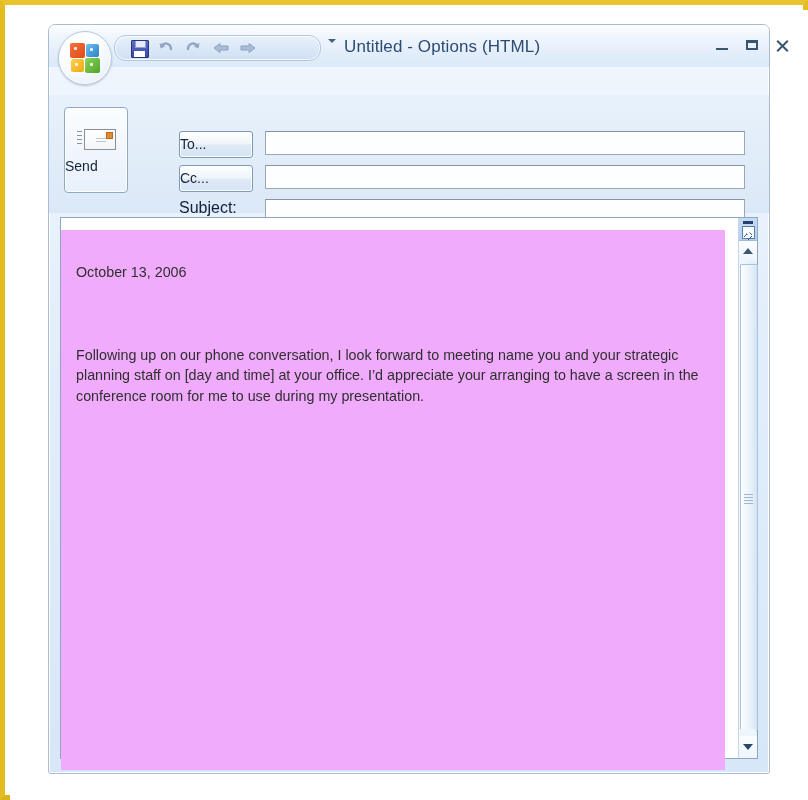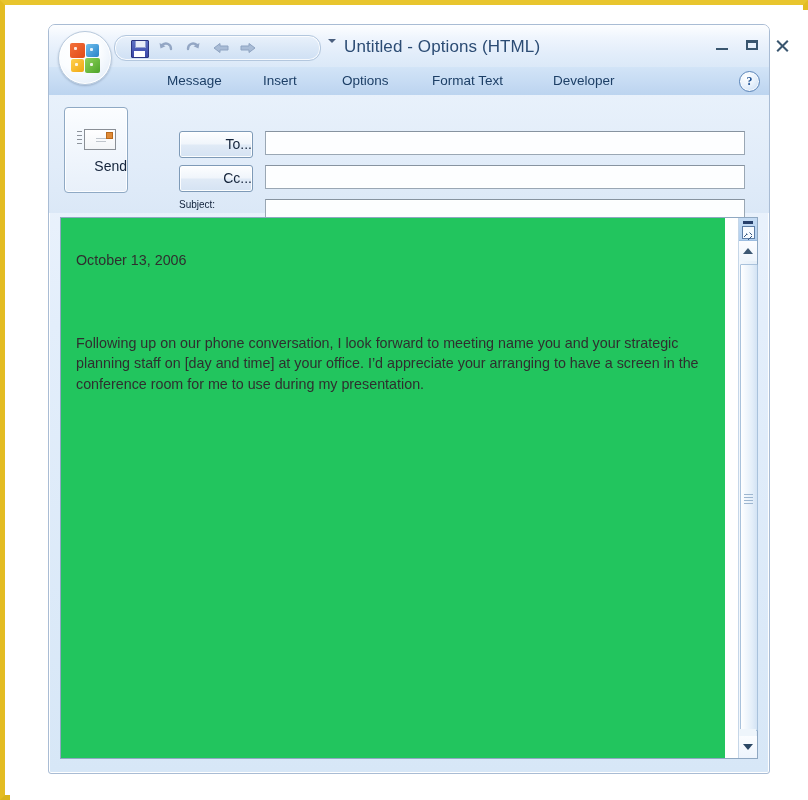--- a/index.html
+++ b/index.html
@@ -219,43 +219,43 @@
   .env-body {
     position:absolute; left:7px; top:3px; width:30px; height:19px;
     background: linear-gradient(180deg,#ffffff,#f3f5f8);
     border: 1px solid #8a8f96;
   }
   .env-line { position:absolute; left:11px; background:#bfc5cc; height:1px; }
   .env-stamp { position:absolute; right:2px; top:2px; width:5px; height:5px; background:#e08a36; border:1px solid #b96a1d;}
   .env-tick { position:absolute; left:0px; width:5px; height:1px; background:#8d939b; }
   #send-label {
     position:absolute; left:0; top:50px; width:62px;
-    text-align:right; font-size:14px; color:#13233a;
+    text-align:left; font-size:14px; color:#13233a;
   }
 
   .addr-btn {
     position: absolute;
     left: 130px;
     width: 72px; height: 25px;
     border: 1px solid #7e9ab7;
     border-radius: 3px;
     background: linear-gradient(180deg,#fdfeff 0%, #f0f5fb 48%, #e0eaf6 52%, #d5e3f3 100%);
     box-shadow: 0 0 0 1px rgba(255,255,255,.9) inset;
     font-size: 14px;
     color: #14243b;
-    text-align: right;
+    text-align: left;
     line-height: 24px;
   }
   #btn-to { top: 36px; }
   #btn-cc { top: 70px; }
 
   #subject-label {
     position: absolute;
     left: 130px; top: 104px;
-    font-size: 10px;
+    font-size: 16px;
     color: #10213a;
   }
 
   .addr-input {
     position: absolute;
     left: 216px;
     width: 480px; height: 24px;
     box-sizing: border-box;
     border: 1px solid #9aa7b4;
     border-top-color: #8793a0;
@@ -275,26 +275,26 @@
   #body-outer {
     position: absolute;
     left: 11px; top: 192px;
     width: 698px; height: 542px;
     box-sizing: border-box;
     border: 1px solid #8fa8c2;
     background: #ffffff;
   }
   #body-text {
     position: absolute;
-    left: 0; top: 0;
+    left: 0; top: 12px;
     width: 664px; height: 540px;
     box-sizing: border-box;
     padding: 32px 24px 10px 15px;
     overflow: hidden;
-    background: #22c55e;
+    background: #f0abfc;
   }
   .para {
     font-size: 14.3px;
     line-height: 20.5px;
     color: #2f2f2f;
     margin: 0 0 0 0;
     font-family: "Liberation Sans", sans-serif;
     white-space: pre-wrap;
   }
   .gap-lg { height: 42px; }
@@ -435,28 +435,20 @@
         <span class="glyph-min"></span>
       </div>
       <div class="win-btn" id="btn-maximize">
         <span class="glyph-max"></span>
       </div>
       <div class="win-btn" id="btn-close">
         <span class="glyph-close"></span>
       </div>
     </div>
 
-    <div id="ribbon-tabs">
-      <div class="ribbon-tab" id="tab-0">Message</div>
-      <div class="ribbon-tab" id="tab-1">Insert</div>
-      <div class="ribbon-tab" id="tab-2">Options</div>
-      <div class="ribbon-tab" id="tab-3">Format Text</div>
-      <div class="ribbon-tab" id="tab-4">Developer</div>
-      <div id="help-icon">?</div>
-    </div>
 
     <div id="header-area">
 
       <div id="send-button">
         <div id="send-envelope">
           <span class="env-tick" style="top:5px;"></span>
           <span class="env-tick" style="top:9px;"></span>
           <span class="env-tick" style="top:13px;"></span>
           <span class="env-tick" style="top:17px;"></span>
           <span class="env-body">

